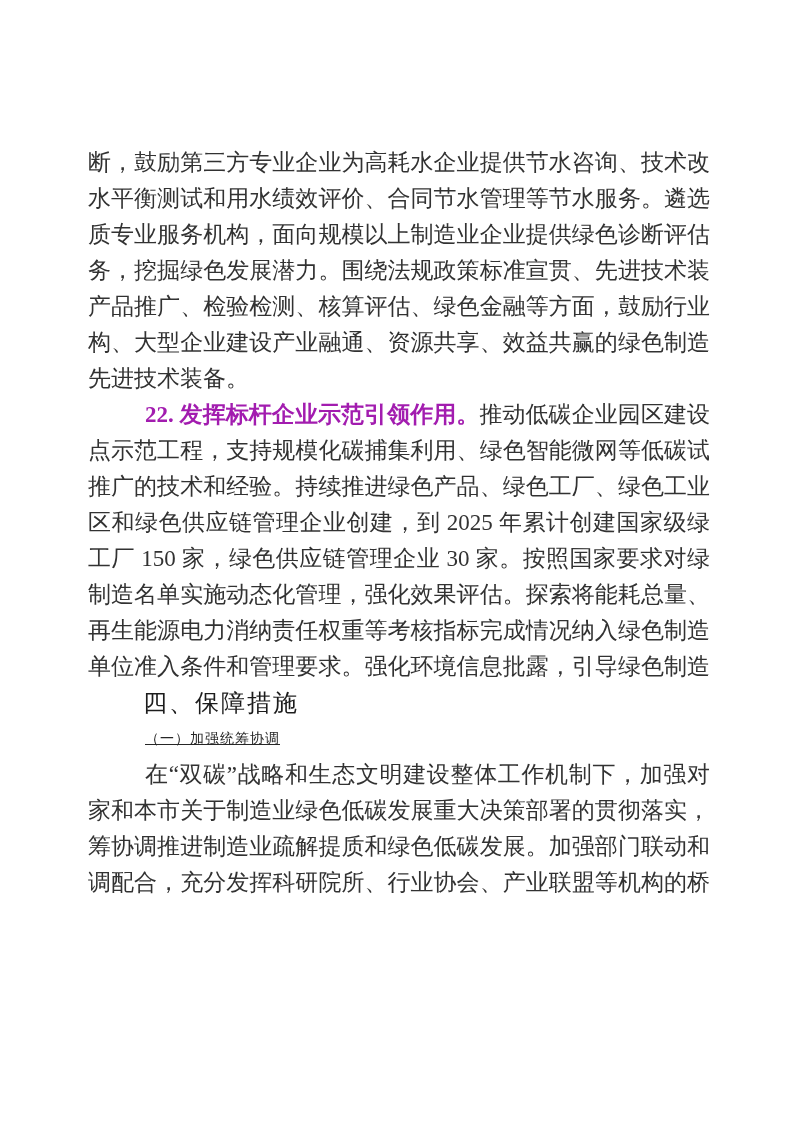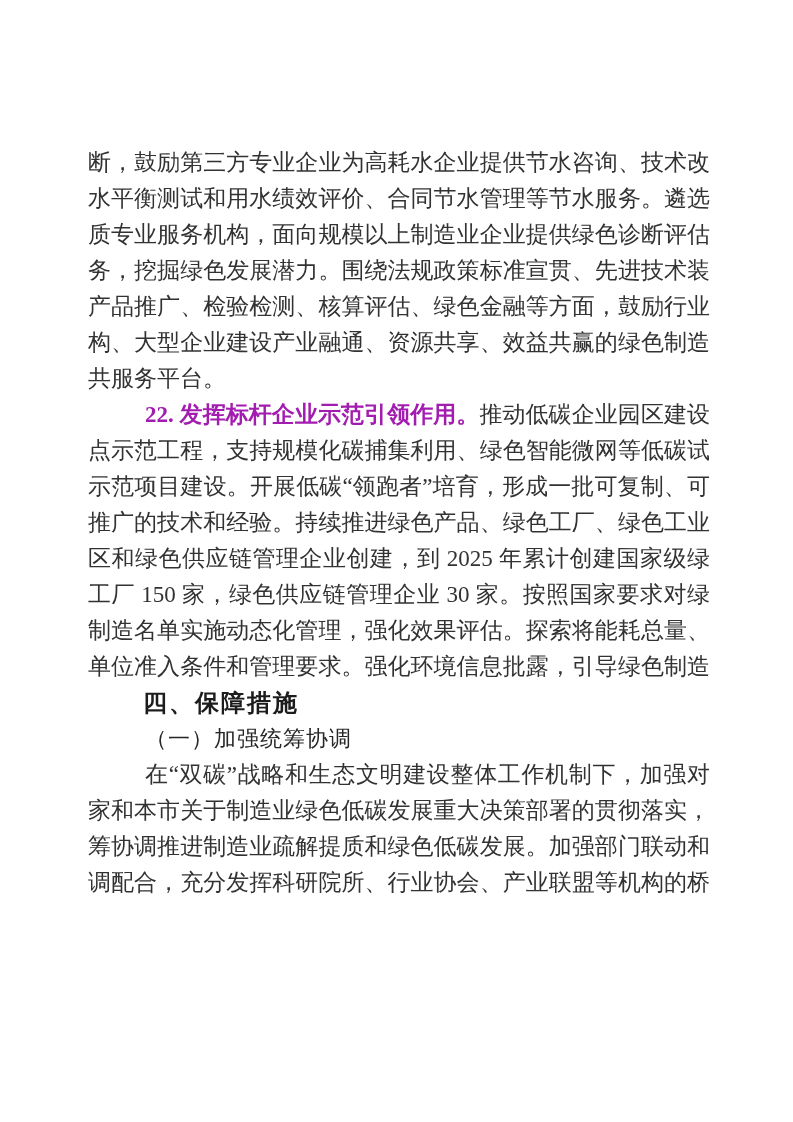--- a/index.html
+++ b/index.html
@@ -38,52 +38,53 @@
   }
   .line.ind {
     text-indent: 57px;
   }
   .line .b {
     font-weight: 700;
     color: #a21caf;
   }
   .line.h1 {
     font-family: "Liberation Sans", "DejaVu Sans", sans-serif;
-    font-weight: 700;
+    font-weight: 400;
     font-size: 24px;
     color: #1c1c1c;
     letter-spacing: 2px;
     text-indent: 55px;
   }
   .line.h2 {
-    font-size: 22px;
+    font-size: 14px;
     color: #262626;
     letter-spacing: 1px;
     text-indent: 57px;
+    text-decoration: underline;
   }
 </style>
 </head>
 <body>
 
 <div class="page">
   <div class="text-block">
       <div class="line body just">断，鼓励第三方专业企业为高耗水企业提供节水咨询、技术改造、</div>
       <div class="line body just">水平衡测试和用水绩效评价、合同节水管理等节水服务。遴选优</div>
       <div class="line body just">质专业服务机构，面向规模以上制造业企业提供绿色诊断评估服</div>
       <div class="line body just">务，挖掘绿色发展潜力。围绕法规政策标准宣贯、先进技术装备</div>
       <div class="line body just">产品推广、检验检测、核算评估、绿色金融等方面，鼓励行业机</div>
       <div class="line body just">构、大型企业建设产业融通、资源共享、效益共赢的绿色制造公</div>
-      <div class="line body">共服务平台。</div>
+      <div class="line body">先进技术装备。</div>
       <div class="line body just ind"><span class="b">22. 发挥标杆企业示范引领作用。</span>推动低碳企业园区建设试</div>
       <div class="line body just">点示范工程，支持规模化碳捕集利用、绿色智能微网等低碳试点</div>
-      <div class="line body just">示范项目建设。开展低碳“领跑者”培育，形成一批可复制、可</div>
       <div class="line body just">推广的技术和经验。持续推进绿色产品、绿色工厂、绿色工业园</div>
       <div class="line body just">区和绿色供应链管理企业创建，到 2025 年累计创建国家级绿色</div>
       <div class="line body just">工厂 150 家，绿色供应链管理企业 30 家。按照国家要求对绿色</div>
       <div class="line body just">制造名单实施动态化管理，强化效果评估。探索将能耗总量、可</div>
+      <div class="line body just">再生能源电力消纳责任权重等考核指标完成情况纳入绿色制造</div>
       <div class="line body just">单位准入条件和管理要求。强化环境信息批露，引导绿色制造示</div>
       <div class="line h1 ind">四、保障措施</div>
       <div class="line h2 ind">（一）加强统筹协调</div>
       <div class="line body just ind">在“双碳”战略和生态文明建设整体工作机制下，加强对国</div>
       <div class="line body just">家和本市关于制造业绿色低碳发展重大决策部署的贯彻落实，统</div>
       <div class="line body just">筹协调推进制造业疏解提质和绿色低碳发展。加强部门联动和协</div>
       <div class="line body just">调配合，充分发挥科研院所、行业协会、产业联盟等机构的桥梁</div>
     </div>
 </div>
 

